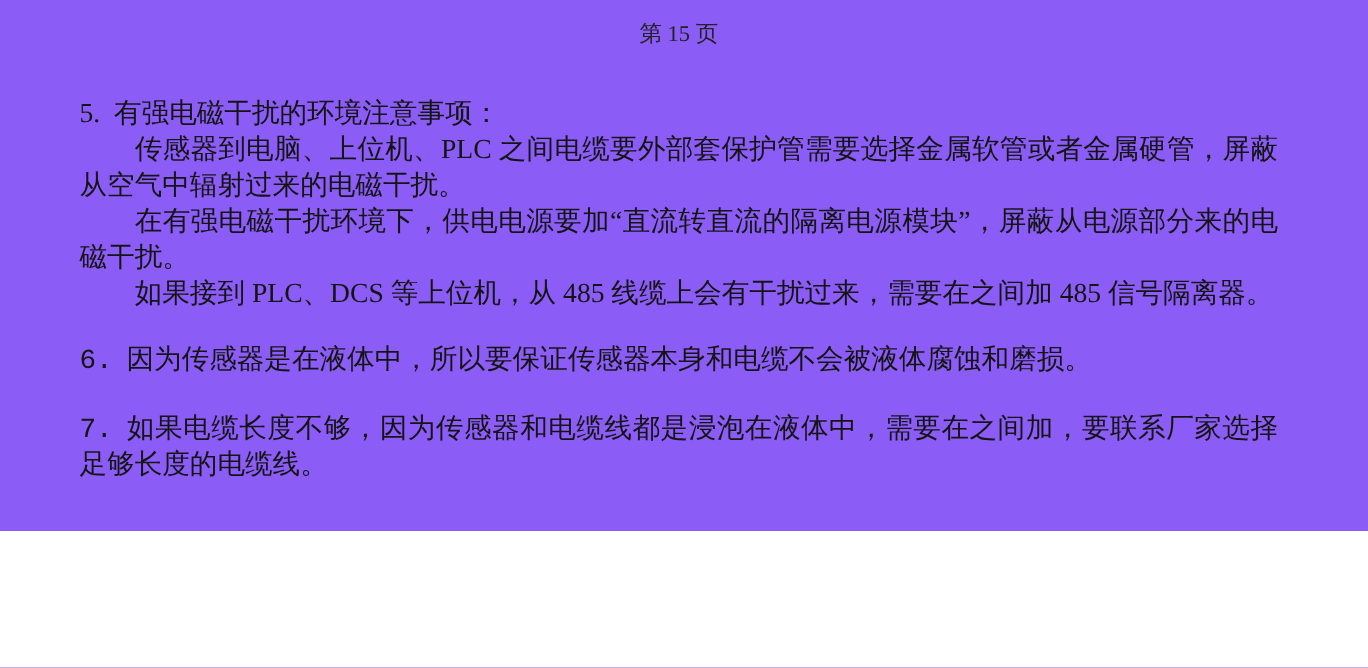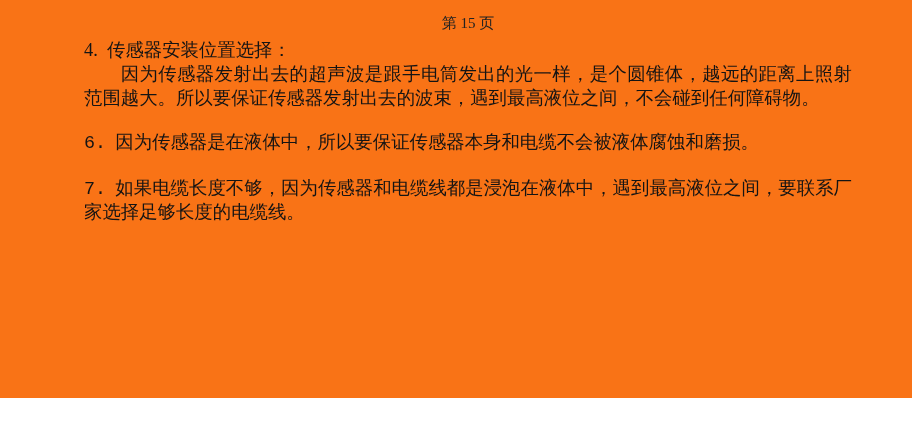--- a/index.html
+++ b/index.html
@@ -3,24 +3,24 @@
 <meta charset="utf-8">
 <style>
   html, body {
     margin: 0;
     padding: 0;
     background: #ffffff;
   }
   .page {
     position: relative;
     width: 912px;
-    height: 398px;
+    height: 354px;
     box-sizing: border-box;
-    padding: 13px 60px 0 84px;
-    background: #f97316;
+    padding: 13px 60px 0 53px;
+    background: #8b5cf6;
     color: #141414;
     font-family: "Liberation Serif", "DejaVu Serif", serif;
     font-size: 18.4px;
     line-height: 24px;
     overflow: hidden;
   }
   .page-header {
     text-align: center;
     font-size: 15px;
     line-height: 20px;
@@ -41,33 +41,35 @@
   .gap-large { margin-top: 30px; }
   .gap-medium { margin-top: 22px; font-family: Liberation Mono, monospace; }
 </style>
 </head>
 <body>
 
 <div class="page">
 
   <div class="page-header">第 15 页</div>
 
-  <section>
+
+  <section class="gap-large">
     <p class="sec-heading">
-      <span class="num">4.</span><span>传感器安装位置选择：</span>
+      <span class="num">5.</span><span>有强电磁干扰的环境注意事项：</span>
     </p>
-    <p class="para">因为传感器发射出去的超声波是跟手电筒发出的光一样，是个圆锥体，越远的距离上照射范围越大。所以要保证传感器发射出去的波束，遇到最高液位之间，不会碰到任何障碍物。</p>
+    <p class="para">传感器到电脑、上位机、PLC 之间电缆要外部套保护管需要选择金属软管或者金属硬管，屏蔽从空气中辐射过来的电磁干扰。</p>
+    <p class="para">在有强电磁干扰环境下，供电电源要加“直流转直流的隔离电源模块”，屏蔽从电源部分来的电磁干扰。</p>
+    <p class="para">如果接到 PLC、DCS 等上位机，从 485 线缆上会有干扰过来，需要在之间加 485 信号隔离器。</p>
   </section>
-
 
   <section class="gap-medium">
     <p class="sec-body">
       <span class="num">6.</span><span>因为传感器是在液体中，所以要保证传感器本身和电缆不会被液体腐蚀和磨损。</span>
     </p>
   </section>
 
   <section class="gap-medium">
     <p class="sec-body">
-      <span class="num">7.</span><span>如果电缆长度不够，因为传感器和电缆线都是浸泡在液体中，遇到最高液位之间，要联系厂家选择足够长度的电缆线。</span>
+      <span class="num">7.</span><span>如果电缆长度不够，因为传感器和电缆线都是浸泡在液体中，需要在之间加，要联系厂家选择足够长度的电缆线。</span>
     </p>
   </section>
 
 </div>
 
 </body></html>

